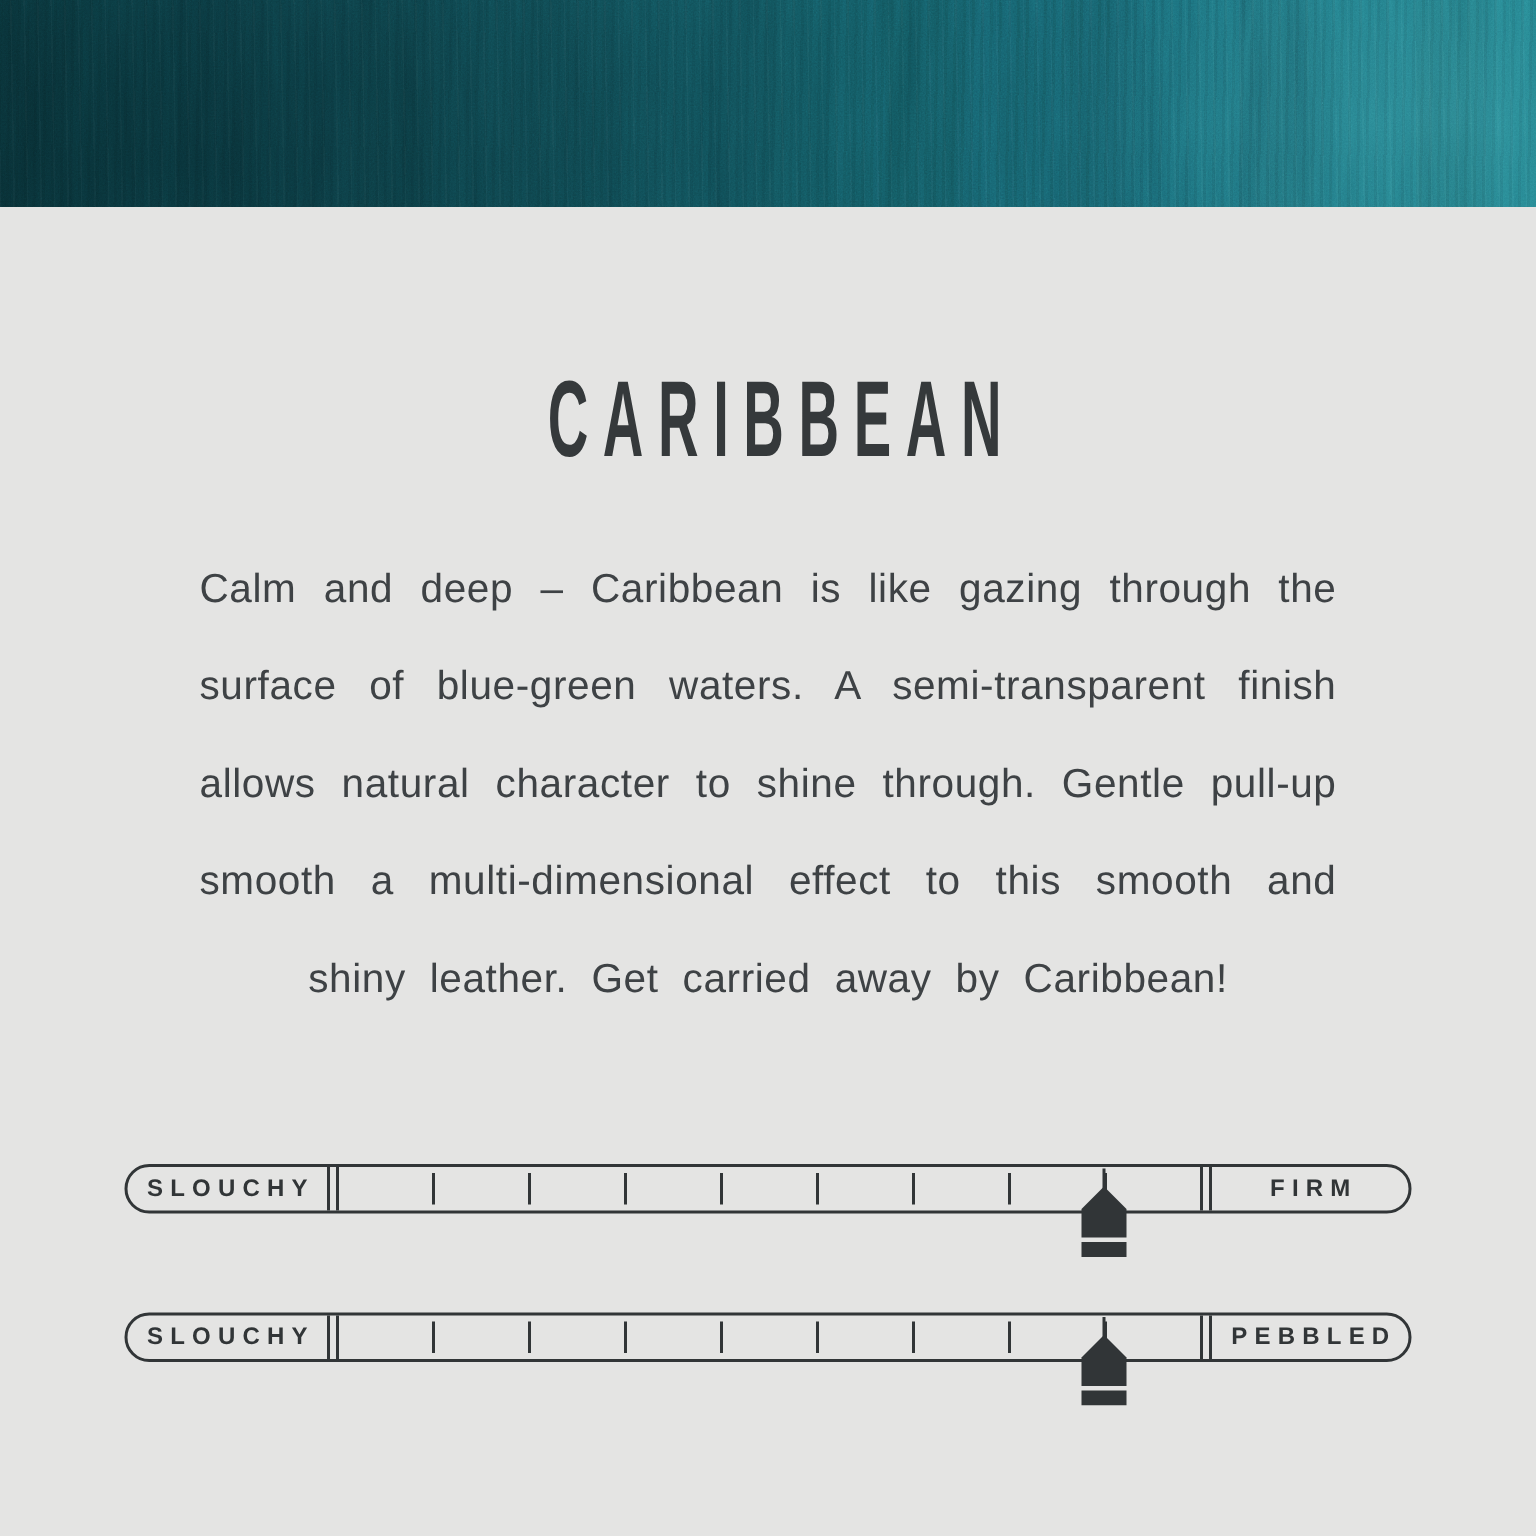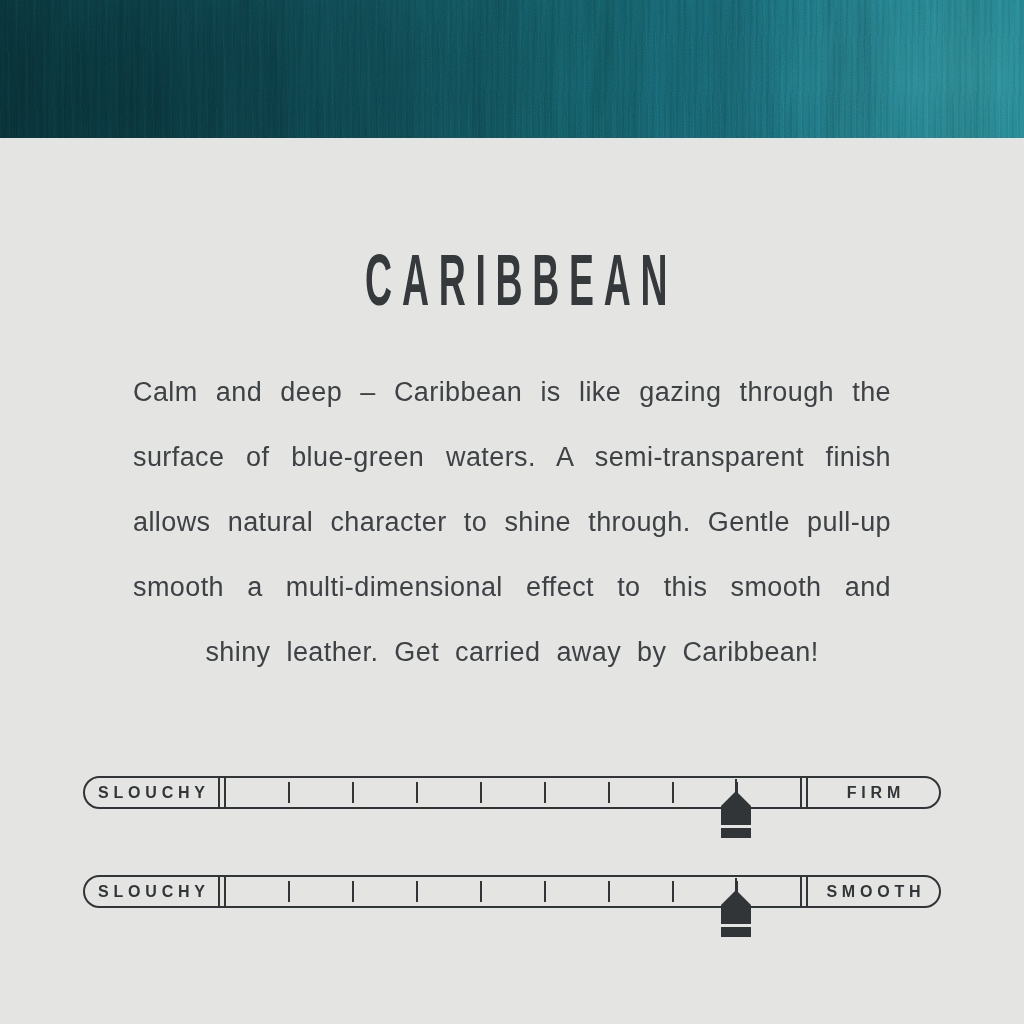--- a/index.html
+++ b/index.html
@@ -184,17 +184,17 @@
       </svg>
     <div class="tick"></div>
           <div class="tick"></div>
           <div class="tick"></div>
           <div class="tick"></div>
           <div class="tick"></div>
           <div class="tick"></div>
           <div class="tick"></div>
           <div class="tick"></div>
         </div>
-    <div class="scale-label right">SMOOTH</div>
+    <div class="scale-label right">PEBBLED</div>
   </div>
 </div>
 
 </div>
 
 </body></html>

